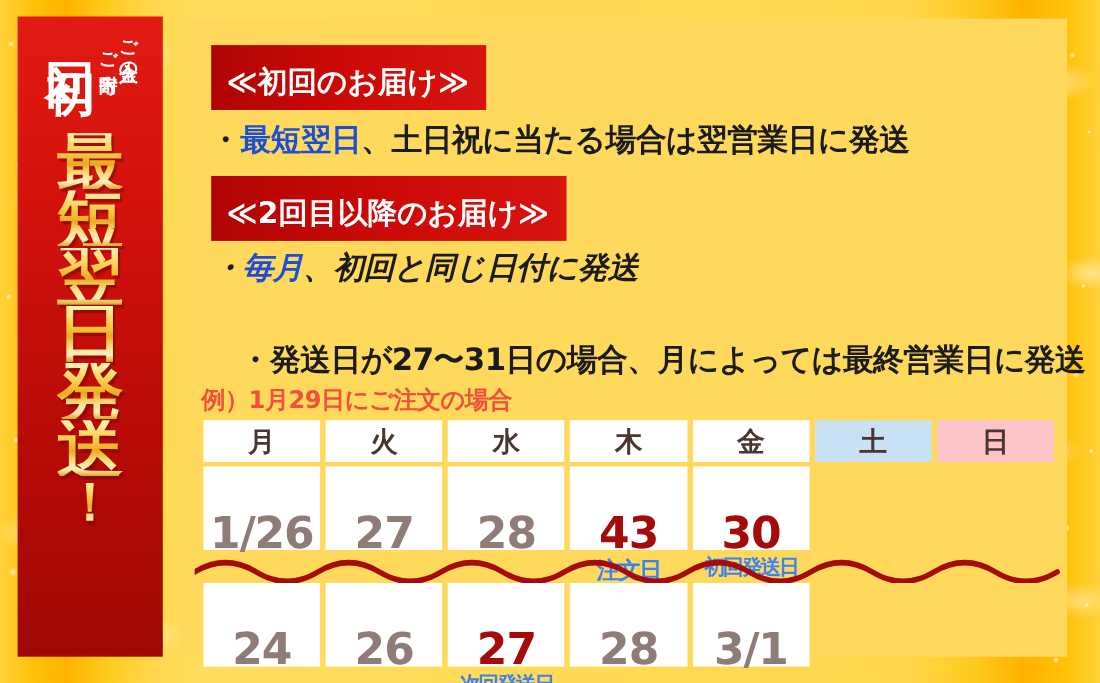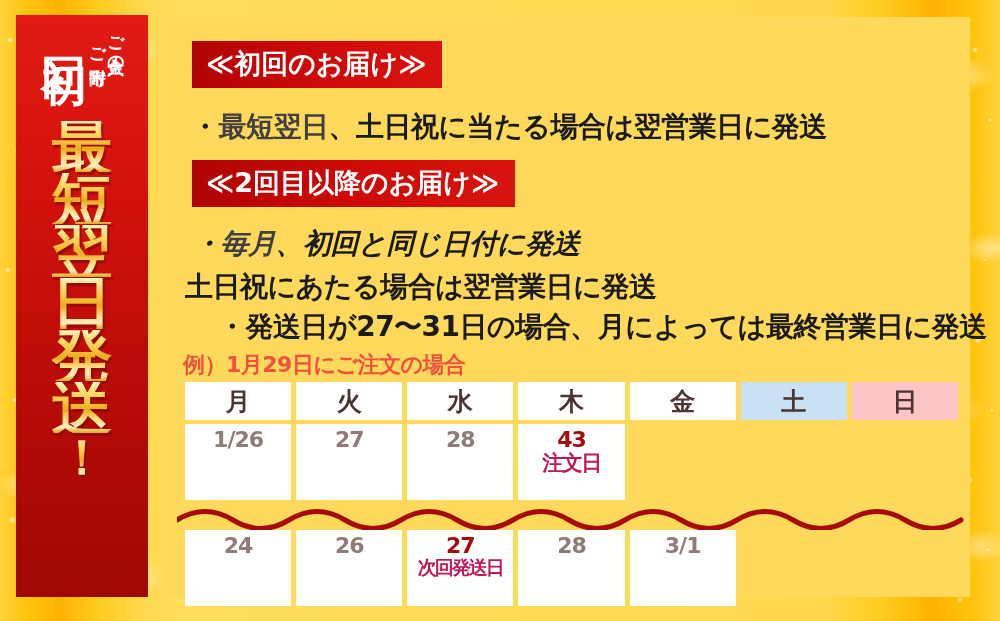--- a/index.html
+++ b/index.html
@@ -143,40 +143,40 @@
   }
 
   .tag {
     display: inline-block;
     background: linear-gradient(90deg, #b00404 0%, #cf0b08 55%, #d81410 100%);
     color: #ffffff;
     font-family: "DejaVu Sans", sans-serif;
     font-weight: 700;
     font-size: 27px;
     line-height: 1;
-    padding: 9px 16px 11px 14px;
+    padding: 21px 16px 11px 14px;
     letter-spacing: 0px;
     white-space: nowrap;
   }
 
   .tag-wrap { position: absolute; }
   #tag1 { left: 29px; top: 24px; }
   #tag2 { left: 29px; top: 143px; }
 
   .line {
     position: absolute;
     font-family: "DejaVu Sans", sans-serif;
     font-weight: 700;
     color: #1b1b1b;
     font-size: 28px;
     line-height: 1;
     white-space: nowrap;
     letter-spacing: -0.5px;
   }
-  .line .hl { color: #404040; }
+  .line .hl { color: #1d4ed8; }
 
   #line1 { left: 28px; top: 96px; }
   #line2 { left: 30px; top: 213px; font-style: italic; }
   #line3 { left: 22px; top: 256px; }
   #line4 { left: 22px; top: 296px; margin-left: 33px; }
 
   .example {
     position: absolute;
     left: 20px; top: 337px;
     font-family: "DejaVu Sans", sans-serif;
@@ -220,31 +220,32 @@
     height: 76px;
     background: #ffffff;
     display: flex;
     flex-direction: column;
     align-items: center;
     padding-top: 4px;
     font-family: "DejaVu Sans", sans-serif;
   }
   .dnum {
     font-weight: 700;
-    font-size: 22px;
+    font-size: 40px;
     line-height: 1.05;
     color: #8f7b78;
     letter-spacing: -1px;
+    margin-top: 36px;
   }
   .dcell.mark .dnum { color: #a50b0b; }
   .dlabel {
     font-weight: 700;
     font-size: 21px;
     line-height: 1.05;
-    color: #be185d;
+    color: #3b82f6;
     letter-spacing: -1.5px;
     margin-top: 1px;
     white-space: nowrap;
   }
   .dlabel.wide { font-size: 19px; letter-spacing: -2px; }
 
   .wave-wrap {
     position: absolute;
     left: 14px; top: 483px;
     width: 790px; height: 30px;
@@ -289,21 +290,20 @@
     </div>
 
     <div class="tag-wrap" id="tag2">
       <span class="tag">≪2回目以降のお届け≫</span>
     </div>
 
     <div class="line" id="line2">
       <span>・</span><span class="hl">毎月</span><span>、初回と同じ日付に発送</span>
     </div>
 
-    <div class="line" id="line3">土日祝にあたる場合は翌営業日に発送</div>
     <div class="line" id="line4">・発送日が27〜31日の場合、月によっては最終営業日に発送</div>
 
     <div class="example">例）1月29日にご注文の場合</div>
 
     <div class="cal">
       <div class="cal-row head" id="cal-head">
           <div class="hcell">
             <span>月</span>
           </div>
           <div class="hcell">
@@ -331,20 +331,24 @@
           </div>
           <div class="dcell">
             <div class="dnum">27</div>
           </div>
           <div class="dcell">
             <div class="dnum">28</div>
           </div>
           <div class="dcell mark">
             <div class="dnum">43</div>
             <div class="dlabel">注文日</div>
+          </div>
+          <div class="dcell mark">
+            <div class="dnum">30</div>
+            <div class="dlabel wide">初回発送日</div>
           </div>
         </div>
       <div style="height:30px"></div>
       <div class="cal-row body" id="cal-row2">
           <div class="dcell">
             <div class="dnum">24</div>
           </div>
           <div class="dcell">
             <div class="dnum">26</div>
           </div>

